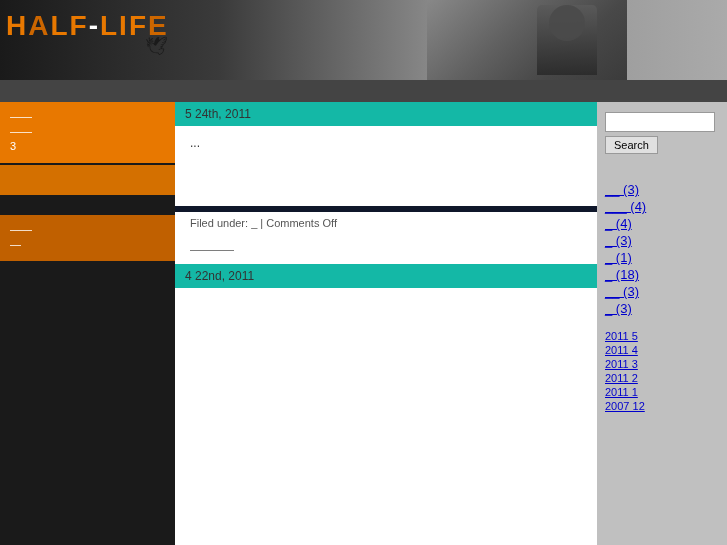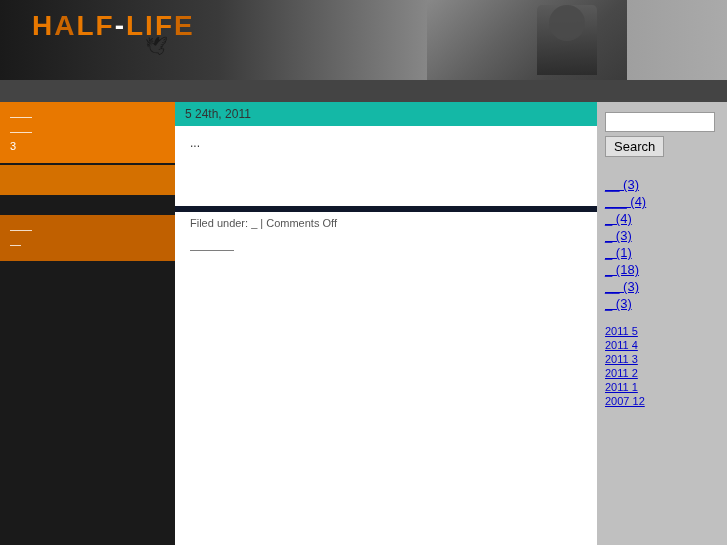--- a/index.html
+++ b/index.html
@@ -23,21 +23,21 @@
     #header-banner {
       width: 100%;
       height: 80px;
       background: linear-gradient(to right, #1a1a1a 0%, #3a3a3a 30%, #8a8a8a 60%, #aaaaaa 100%);
       position: relative;
       display: flex;
       align-items: center;
     }
     #header-logo {
       position: absolute;
-      left: 32px;
+      left: 6px;
       top: 10px;
       display: flex;
       align-items: center;
     }
     .logo-text {
       font-size: 28px;
       font-weight: bold;
       color: #e87800;
       font-family: Impact, Arial Black, sans-serif;
       letter-spacing: 2px;
@@ -137,24 +137,24 @@
       border: 1px solid #999;
       background: #ffffff;
       font-size: 11px;
       padding: 2px 4px;
       margin-bottom: 4px;
       display: block;
     }
     .search-button {
       background: #e0e0e0;
       border: 1px solid #999;
-      font-size: 13px;
+      font-size: 11px;
       padding: 2px 8px;
       cursor: pointer;
-      margin-bottom: 20px;
+      margin-bottom: 28px;
     }
 
     .right-sidebar-link {
       display: block;
       color: #0000cc;
       font-size: 13px;
       text-decoration: underline;
       margin-bottom: 2px;
       cursor: pointer;
     }
@@ -220,20 +220,23 @@
       <span>...</span>
     </div>
     <div class="post-footer">
       <span>Filed under: _  |  Comments Off</span>
     </div>
 
     <div style="padding: 8px 15px;">
       <span style="font-size:11px;color:#555;">————</span>
     </div>
 
+    <div class="post-header">
+      <span>4   22nd, 2011</span>
+    </div>
     <div class="post-body">
       <span></span>
     </div>
 
   </div>
 
   <div id="right-sidebar">
 
     
     <input class="search-input" type="text" placeholder="" style="">

